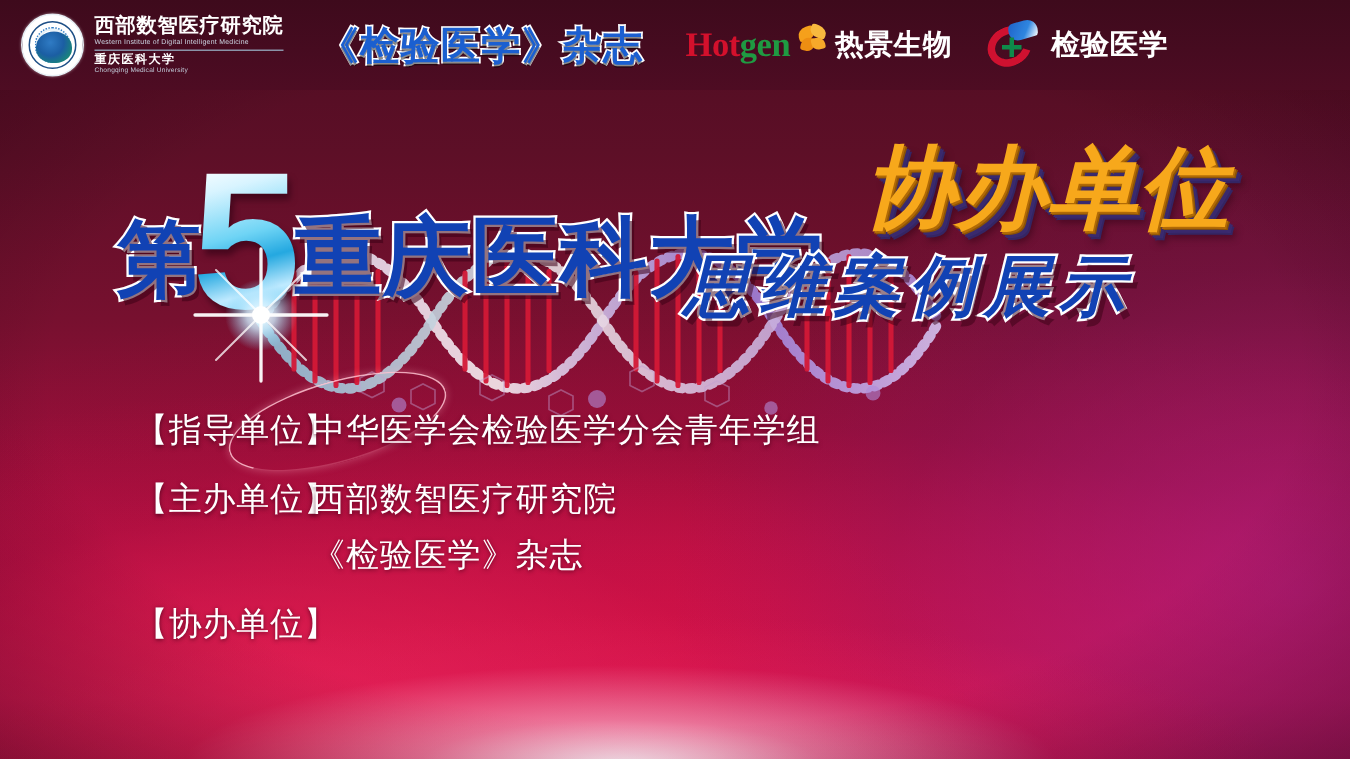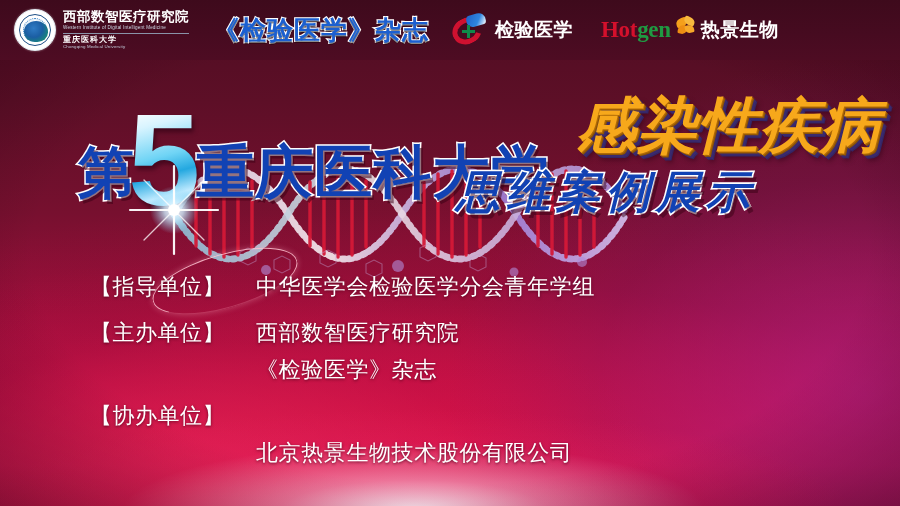--- a/index.html
+++ b/index.html
@@ -146,21 +146,21 @@
     text-shadow:4px 5px 0 rgba(55,0,20,.5);
   }
 
   
   .info{position:absolute;left:90px;top:272px;z-index:5;}
   .row{display:flex;align-items:baseline;margin-bottom:7px;white-space:nowrap;}
   .lbl{
     font-size:22px;color:#ffffff;font-weight:500;letter-spacing:.5px;
     width:118px;flex:0 0 118px;text-shadow:0 1px 3px rgba(70,0,25,.8);
   }
-  .val{font-size:22px;color:#ffffff;font-weight:500;letter-spacing:.6px;text-shadow:0 1px 3px rgba(70,0,25,.8);margin-left:48px;}
+  .val{font-size:22px;color:#ffffff;font-weight:500;letter-spacing:.6px;text-shadow:0 1px 3px rgba(70,0,25,.8);}
   .row.sub .lbl{visibility:hidden;}
   .row.sub{margin-bottom:7px;}
   .gapblk{height:9px;}
 </style>
 </head>
 <body>
 
 <div class="poster">
 
   <div class="topbar">
@@ -174,41 +174,41 @@
         <span class="lg1en">Western Institute of Digital Intelligent Medicine</span>
         <span class="lg1cn2">重庆医科大学</span>
         <span class="lg1en2">Chongqing Medical University</span>
       </div>
     </div>
 
     <div class="logo lg2">
       <span class="t">《检验医学》杂志</span>
     </div>
 
+    <div class="logo lg4">
+      <span class="hot"><span class="a">Hot</span><span class="b">gen</span></span>
+      <span class="bfly">
+          <i></i>
+          <i></i>
+          <i></i>
+          <i></i>
+        </span>
+      <span class="t">热景生物</span>
+    </div>
+
     <div class="logo lg3">
       <span class="swoosh">
         <i class="c"></i>
           <i class="b"></i>
         <span class="cross">
             <i></i>
             <i></i>
           </span>
       </span>
       <span class="t">检验医学</span>
-    </div>
-
-    <div class="logo lg4">
-      <span class="hot"><span class="a">Hot</span><span class="b">gen</span></span>
-      <span class="bfly">
-          <i></i>
-          <i></i>
-          <i></i>
-          <i></i>
-        </span>
-      <span class="t">热景生物</span>
     </div>
 
   </div>
 
   <svg class="dna" viewBox="0 0 460 130">
     <defs>
       <linearGradient id="st1" x1="0" y1="0" x2="1" y2="0">
         <stop offset="0%" stop-color="#efe6ff"></stop>
           <stop offset="35%" stop-color="#ffffff"></stop>
         <stop offset="70%" stop-color="#9f86e8"></stop>
@@ -281,21 +281,21 @@
       <g stroke="#ffffff" stroke-linecap="round" opacity=".95">
         <line x1="46" y1="2" x2="46" y2="90" stroke-width="2.2"></line>
         <line x1="2" y1="46" x2="90" y2="46" stroke-width="2.2"></line>
         <line x1="16" y1="16" x2="76" y2="76" stroke-width="1.3" opacity=".8"></line>
         <line x1="76" y1="16" x2="16" y2="76" stroke-width="1.3" opacity=".8"></line>
       </g>
       <circle cx="46" cy="46" r="6" fill="#ffffff"></circle>
     </svg>
     <div class="orbit"></div>
 
-    <span class="gold">感染性疾病</span>
+    <span class="gold">协办单位</span>
     <span class="line2">思维案例展示</span>
   </div>
 
   <div class="info">
 
     <div class="row">
       <span class="lbl">【指导单位】</span>
       <span class="val">中华医学会检验医学分会青年学组</span>
     </div>
 
@@ -308,20 +308,16 @@
     <div class="row sub">
       <span class="lbl">【主办单位】</span>
       <span class="val">《检验医学》杂志</span>
     </div>
 
     <div class="gapblk"></div>
 
     <div class="row">
       <span class="lbl">【协办单位】</span>
     </div>
-    <div class="row sub">
-      <span class="lbl">【协办单位】</span>
-      <span class="val">北京热景生物技术股份有限公司</span>
-    </div>
 
   </div>
 
 </div>
 
 </body></html>

